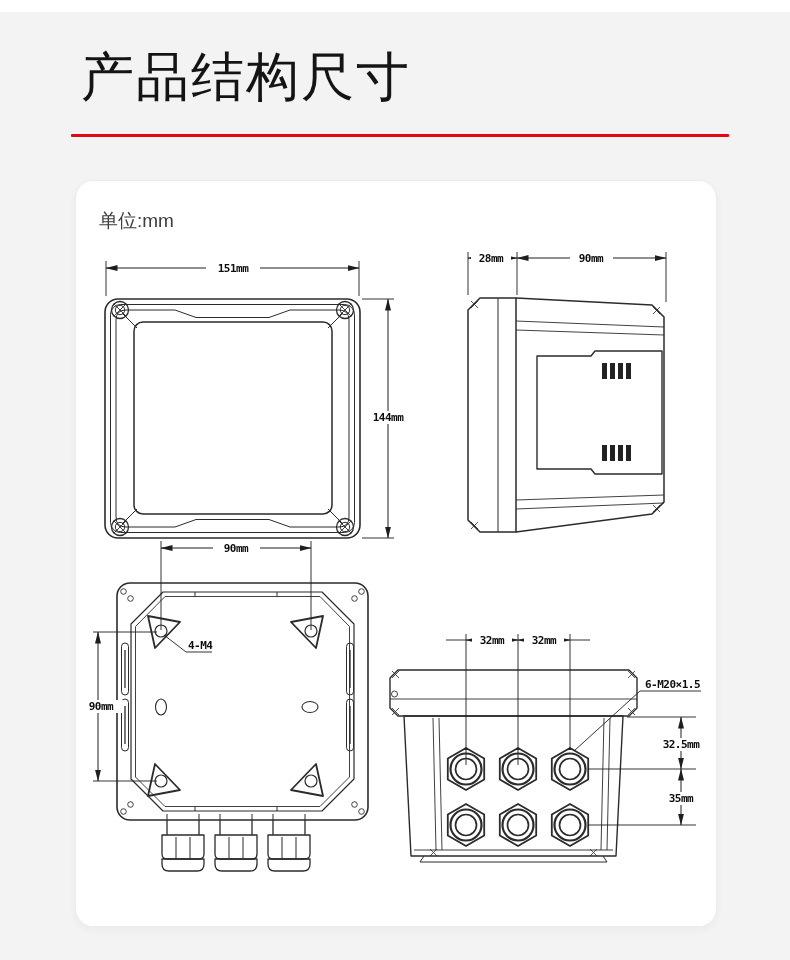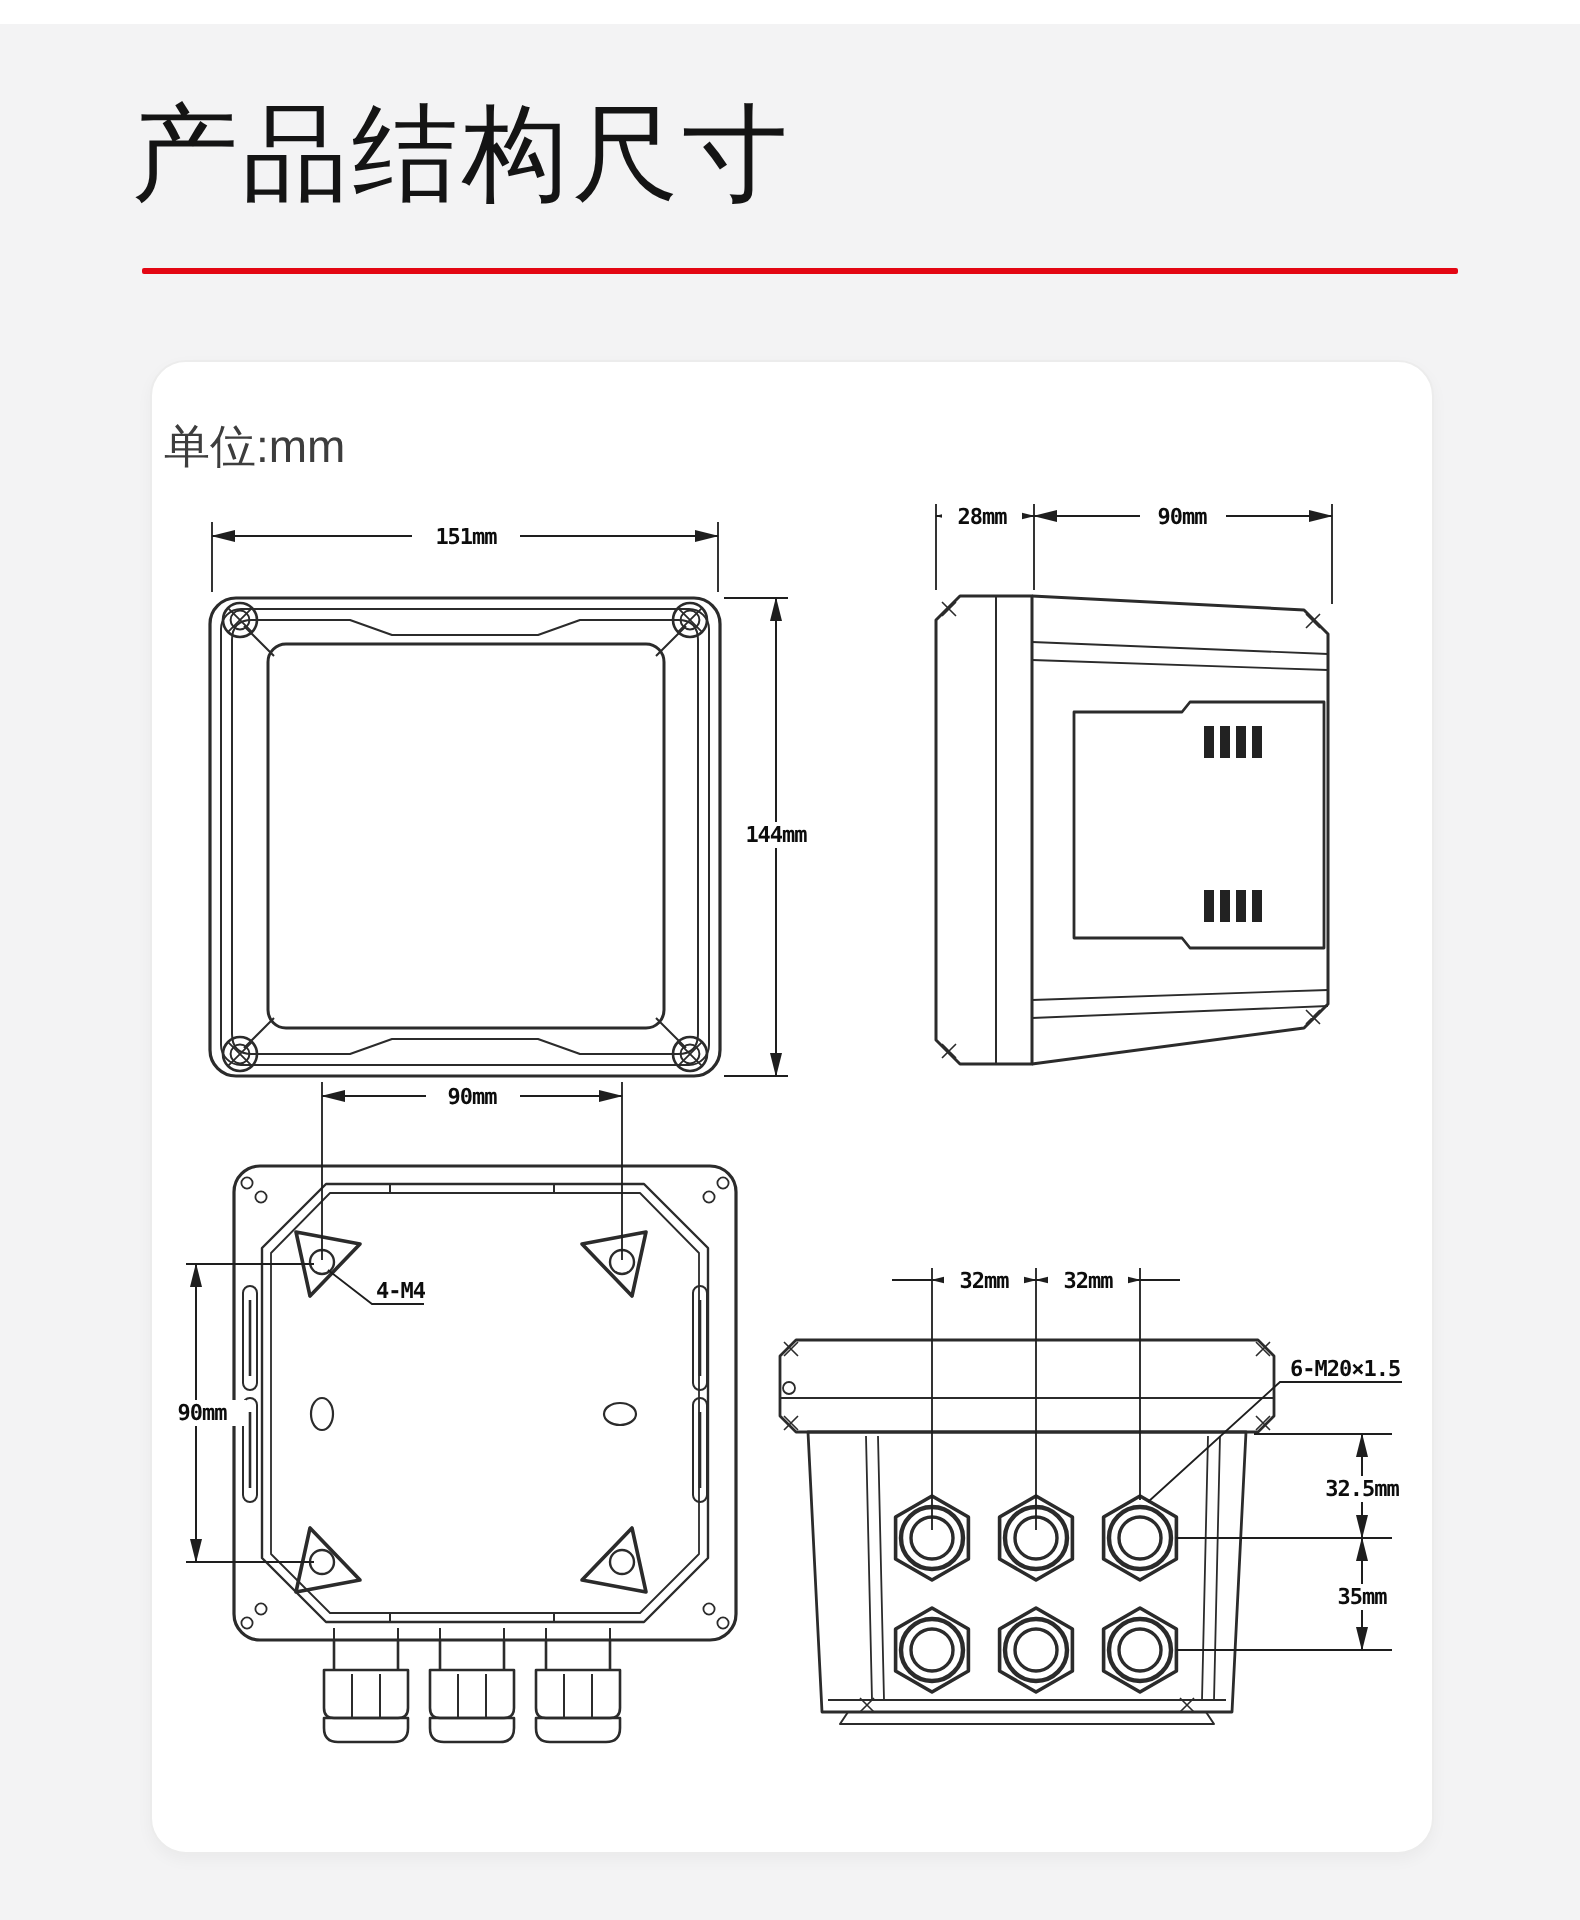--- a/index.html
+++ b/index.html
@@ -3,36 +3,36 @@
 <meta charset="utf-8">
 <style>
   html,body{margin:0;padding:0;}
   body{
     width:790px;height:960px;position:relative;overflow:hidden;
     background:#f3f3f4;
     font-family:"Liberation Sans", sans-serif;
   }
   .top-strip{position:absolute;top:0;left:0;width:790px;height:12px;background:#ffffff;}
   .page-title{
-    position:absolute;left:66px;top:42px;margin:0;
+    position:absolute;left:81px;top:42px;margin:0;
     font-size:53px;font-weight:500;color:#141414;letter-spacing:2px;
     font-family:"Liberation Sans", sans-serif;
   }
   .title-divider{
     position:absolute;left:71px;top:134px;width:658px;height:3px;
     background:#e30613;border-radius:1px;
   }
   .drawings-card{
     position:absolute;left:75px;top:180px;width:640px;height:745px;
     background:#ffffff;border:1px solid #ececec;border-radius:18px;
     box-shadow:0 3px 8px rgba(0,0,0,0.04);
   }
   .unit-label{
-    position:absolute;left:82px;top:208px;
-    font-size:23px;font-weight:500;color:#3d3d3d;
+    position:absolute;left:99px;top:208px;
+    font-size:19px;font-weight:500;color:#3d3d3d;
   }
   svg.drawing{position:absolute;left:0;top:0;}
   .dim{
     font-family:"DejaVu Sans Mono", monospace;
     font-size:11px;font-weight:bold;fill:#0d0d0d;
     text-anchor:middle;stroke:none;letter-spacing:-0.5px;
   }
   .dim-start{text-anchor:start;}
   .bgbox{fill:#ffffff;stroke:none;}
 </style>

